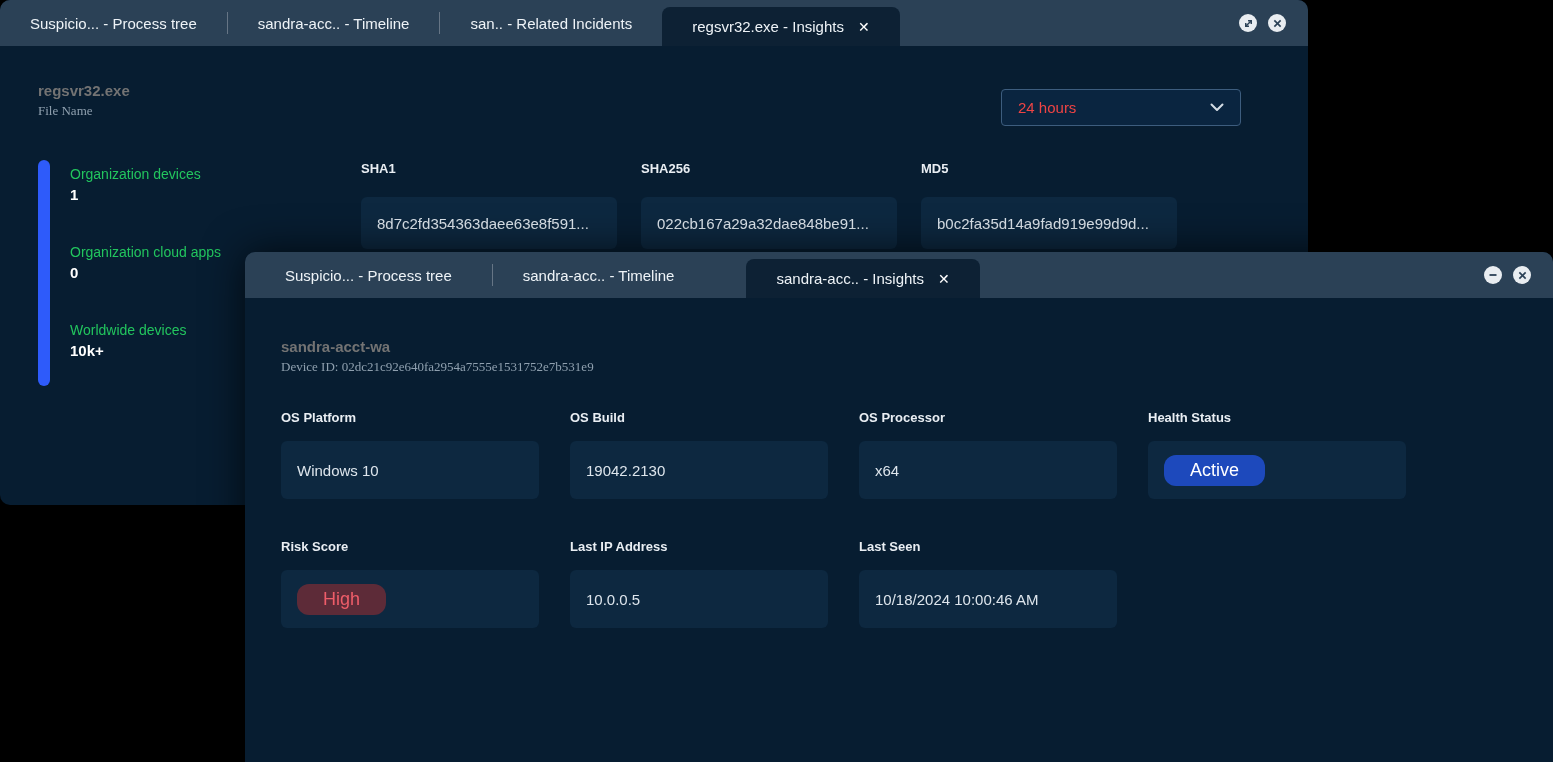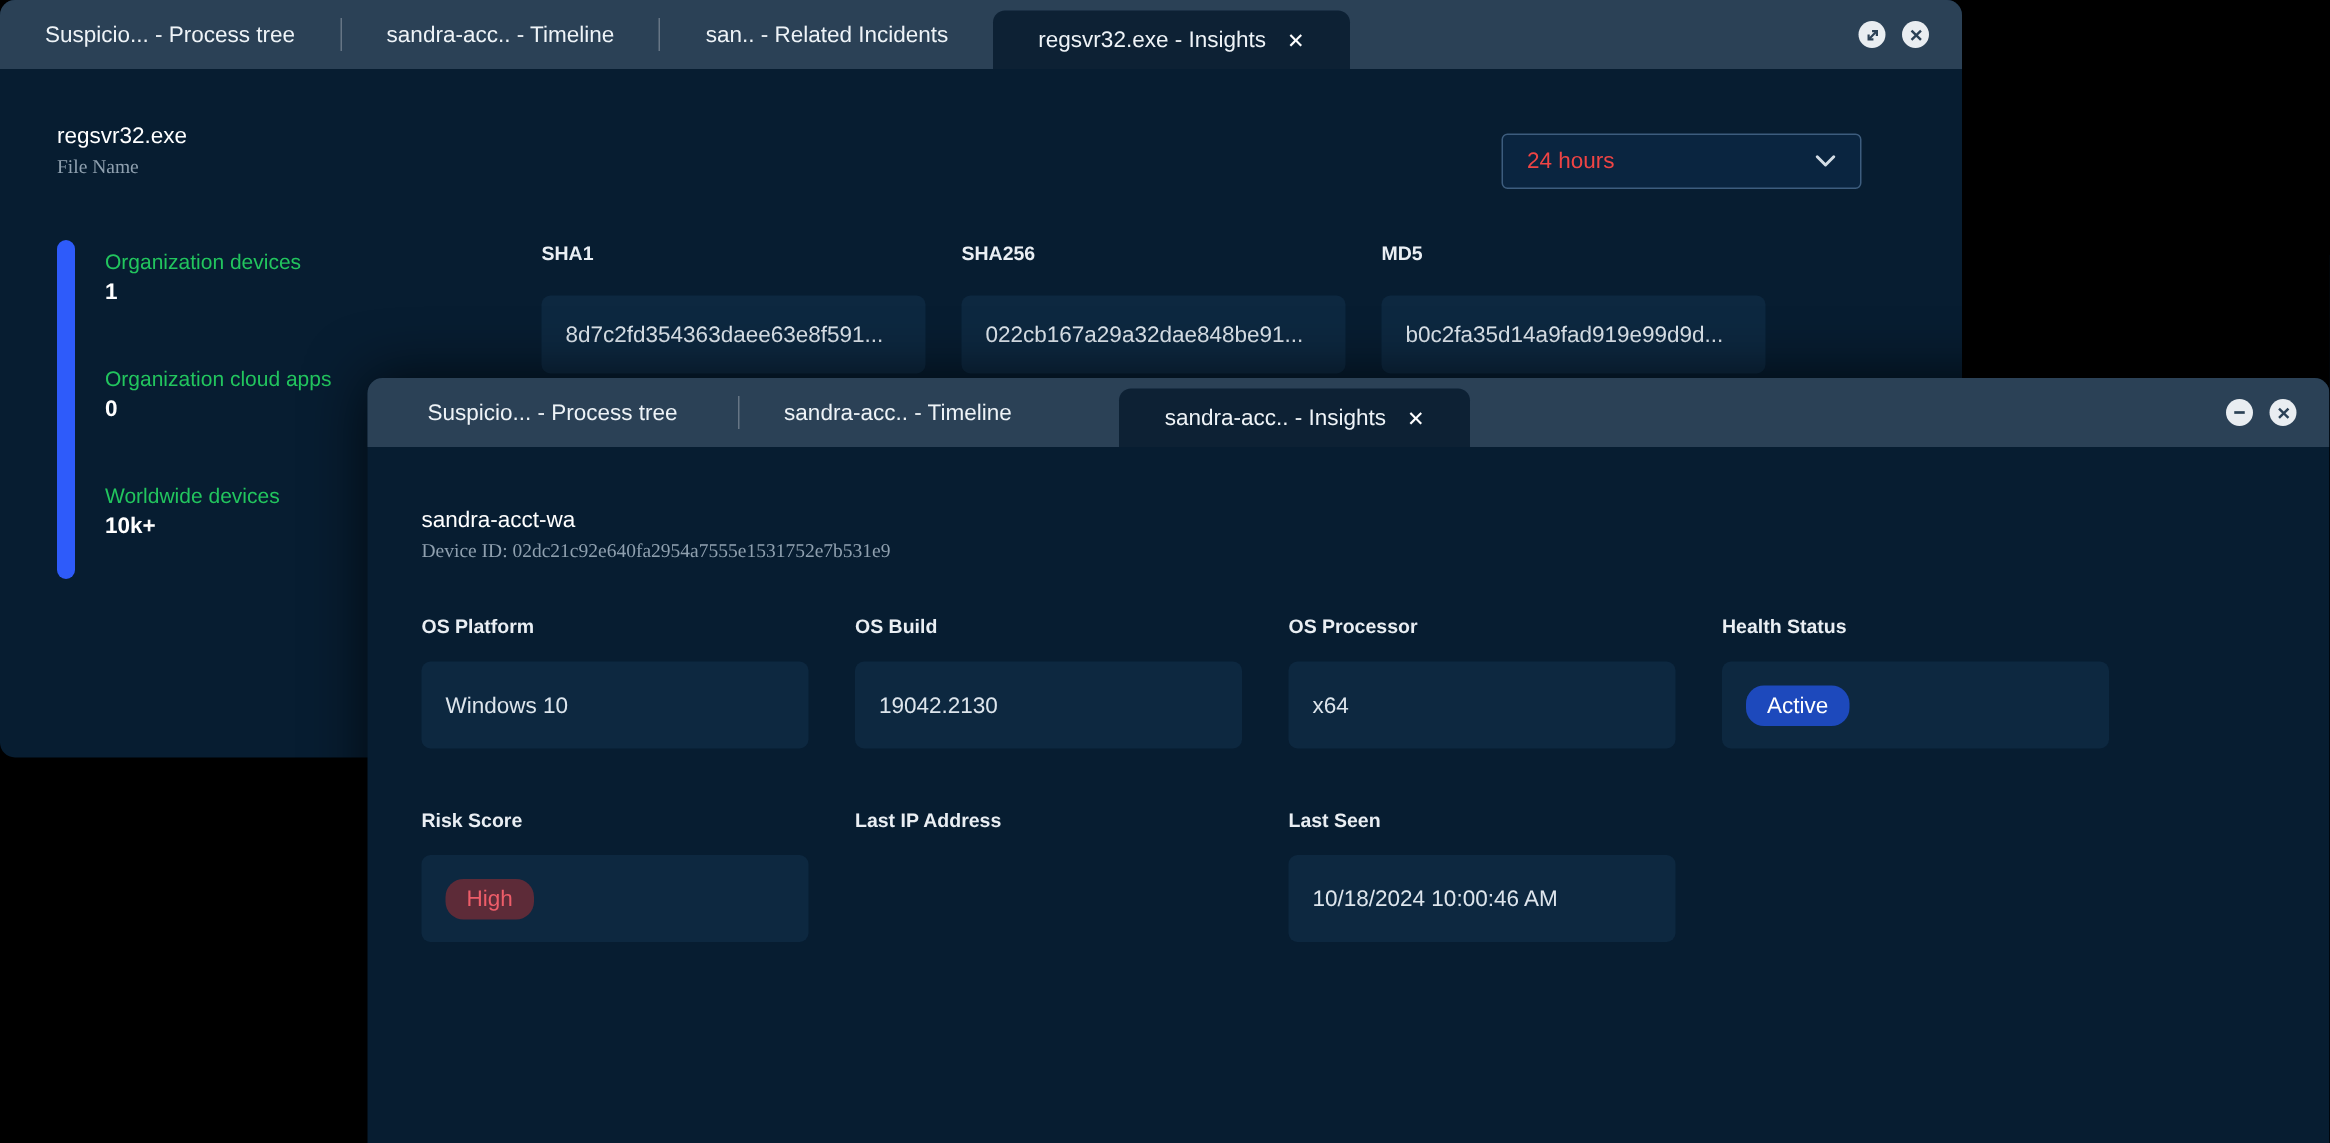--- a/index.html
+++ b/index.html
@@ -31,21 +31,21 @@
   .win-controls { margin-left:auto; display:flex; gap:11px; align-items:center; padding-right:22px; }
   .circle {
     width:18px; height:18px; border-radius:50%; background:#e9edf1; color:#2b4156;
     display:flex; align-items:center; justify-content:center;
     border:none; padding:0; cursor:pointer;
   }
   .circle svg { display:block; }
 
   
   .page-header { position:absolute; }
-  .page-title { font-size:15px; font-weight:normal; color:#ffffff; }
+  .page-title { font-size:15px; font-weight:bold; color:#737373; }
   .page-subtitle { margin-top:4px; font-size:13px; color:#8fa0af;font-family:Liberation Serif, serif; }
   .field-label { font-size:13px; font-weight:bold; color:#e9eef3; }
   .field-box {
     margin-top:16px; height:58px; background:#0d2840; border-radius:6px;
     display:flex; align-items:center; padding:0 16px;
   }
   .field-value { font-size:15px; color:#dde5ec; }
 
   
   .back .page-header { left:38px; top:82px; }
@@ -66,21 +66,21 @@
   .hash-col { width:256px; }
   .hash-col .field-box { margin-top:21px; height:52px; }
 
   
   .front .page-header { left:36px; top:86px; }
   .grid {
     position:absolute; left:36px; top:158px;
     display:grid; grid-template-columns:repeat(4, 258px);
     column-gap:31px; row-gap:40px;
   }
-  .badge { display:inline-block; padding:5px 14px; border-radius:12px; font-size:15px; }
+  .badge { display:inline-block; padding:5px 26px; border-radius:12px; font-size:18px; }
   .badge.blue { background:var(--health-active-bg, #1d49bc); color:#ffffff; }
   .badge.red  { background:var(--risk-high-bg, #5d2b38); color:var(--risk-high-text, #ee5d69); }
 </style>
 </head>
 <body>
 
 <div class="canvas">
 
   <section class="window back">
     <div class="tabbar">
@@ -225,20 +225,23 @@
         </div>
       </div>
       <div class="cell">
         <div class="field-label">Risk Score</div>
         <div class="field-box">
           <span class="badge red">High</span>
         </div>
       </div>
       <div class="cell">
         <div class="field-label">Last IP Address</div>
+        <div class="field-box">
+          <span class="field-value">10.0.0.5</span>
+        </div>
       </div>
       <div class="cell">
         <div class="field-label">Last Seen</div>
         <div class="field-box">
           <span class="field-value">10/18/2024 10:00:46 AM</span>
         </div>
       </div>
     </div>
   </section>
 

